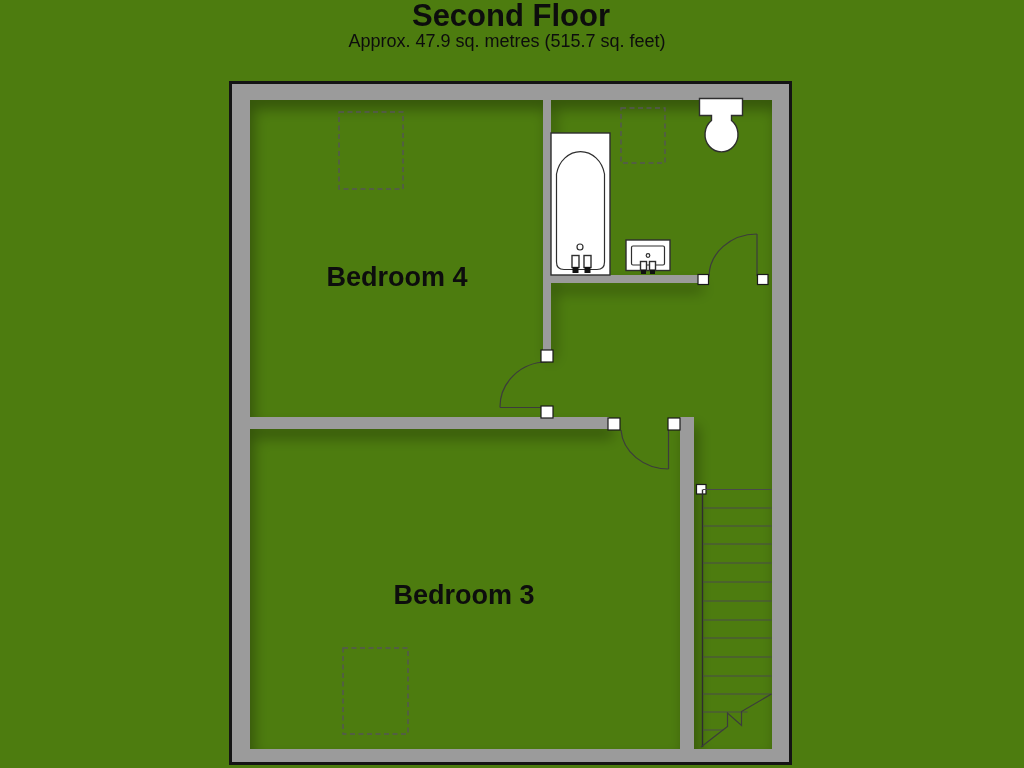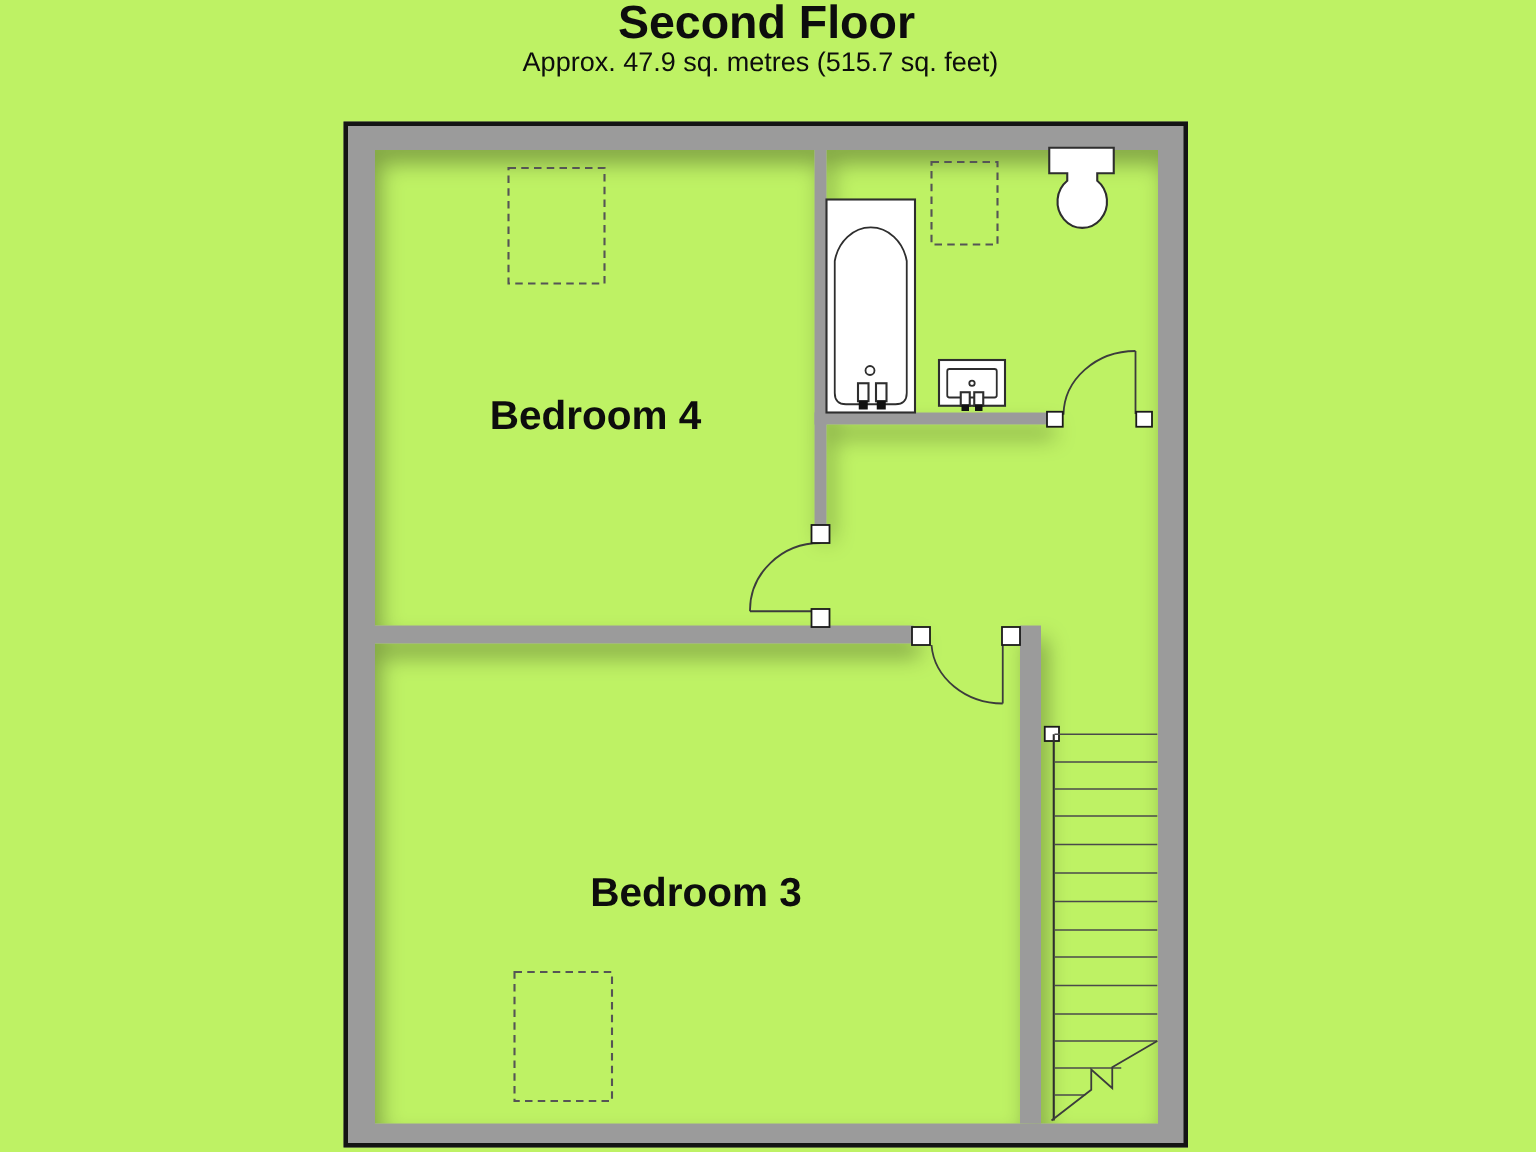--- a/index.html
+++ b/index.html
@@ -1,16 +1,16 @@
 <!DOCTYPE html>
 <html><head>
 <meta charset="utf-8">
 <style>
   html,body{margin:0;padding:0;background:#ffffff;}
-  .stage{position:relative;width:1024px;height:768px;background:#bef264;overflow:hidden;
+  .stage{position:relative;width:1024px;height:768px;background:#4d7c0f;overflow:hidden;
          font-family:"Liberation Sans", sans-serif;}
   svg{display:block;}
   .title-text{font-family:"Liberation Sans",sans-serif;font-size:31px;font-weight:bold;fill:#0d0d0d;}
   .subtitle-text{font-family:"Liberation Sans",sans-serif;font-size:18px;fill:#0d0d0d;}
   .room-label{font-family:"Liberation Sans",sans-serif;font-size:27px;font-weight:bold;fill:#0d0d0d;}
   .outline{fill:none;stroke:#141414;stroke-width:3;}
   .fixture{fill:#ffffff;stroke:#2e2e2e;stroke-width:1.4;}
   .fixture-line{fill:none;stroke:#2e2e2e;stroke-width:1.2;}
   .tap-tip{fill:#111;stroke:none;}
   .dashed-box{fill:none;stroke:#555;stroke-width:1.4;stroke-dasharray:5 3.5;}

